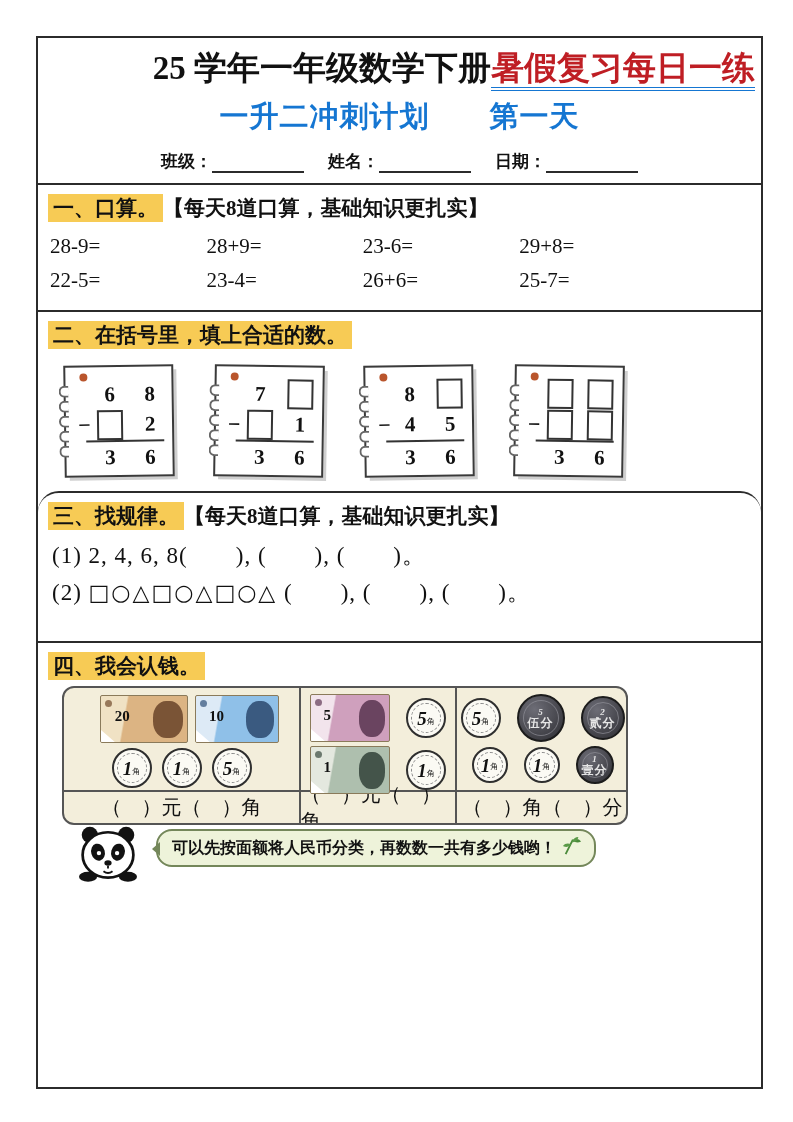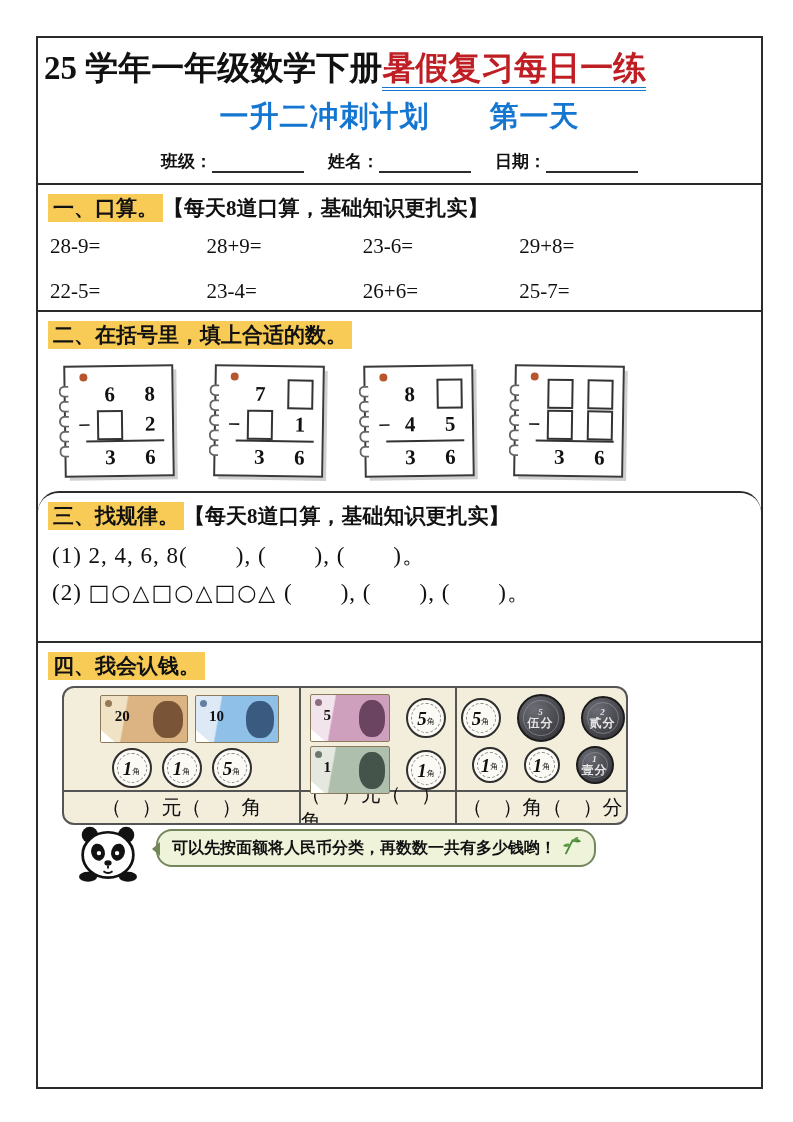--- a/index.html
+++ b/index.html
@@ -3,34 +3,34 @@
 <meta charset="utf-8">
 <style>
   html,body{margin:0;padding:0;background:#fff;}
   .page{position:relative;width:793px;height:1122px;background:#fff;overflow:hidden;
         font-family:"Liberation Serif","DejaVu Serif",serif;color:#111;}
   .frame{position:absolute;left:36px;top:36px;width:727px;height:1053px;
          border:2px solid #2b2b2b;box-sizing:border-box;display:flex;flex-direction:column;}
 
   
   .hdr{padding:12px 6px 10px 6px;}
-  .t1{ text-align:left;font-size:33px;font-weight:bold;line-height:1.15;white-space:nowrap;}
+  .t1{ text-align:right;font-size:33px;font-weight:bold;line-height:1.15;white-space:nowrap;}
   .t1 .red{color:#bf1e24;border-bottom:4px double #1576d2;padding-bottom:1px;}
   .t2{ text-align:center;font-size:29px;font-weight:bold;color:#1576d2;margin-top:9px;letter-spacing:1px;}
   .info{display:flex;justify-content:center;gap:24px;margin-top:13px;font-size:17px;font-weight:bold;}
   .blank{display:inline-block;width:92px;border-bottom:2px solid #2b2b2b;height:16px;vertical-align:bottom;}
 
   
   .sec{border-top:2px solid #2b2b2b;box-sizing:border-box;}
   .sec-head{padding:9px 12px 4px 10px;font-size:21px;font-weight:bold;line-height:1.35;}
   .hl{background:#f7cb55;padding:2px 5px;}
 
   
   .sec1{height:127px;}
-  .probs{display:grid;grid-template-columns:22% 22% 22% 22%;padding:8px 0 0 12px;row-gap:20px;
+  .probs{display:grid;grid-template-columns:22% 22% 22% 22%;padding:8px 0 0 12px;row-gap:9px;
          font-size:21px;}
 
   
   .sec2{height:181px;}
   .cards{display:flex;gap:40px;padding:12px 0 0 26px;}
   .card{position:relative;width:110px;height:112px;background:#fff;border:2px solid #3a3a3a;
         box-sizing:border-box;box-shadow:4px 4px 0 -1px #cfcfcf;}
   .card.r1{transform:rotate(-0.8deg);} .card.r2{transform:rotate(0.9deg);}
   .pin{position:absolute;top:6px;left:14px;width:8px;height:8px;border-radius:50%;background:#b9552c;}
   .sp{position:absolute;left:-7px;width:10px;height:12px;border:2px solid #666;border-right:none;

